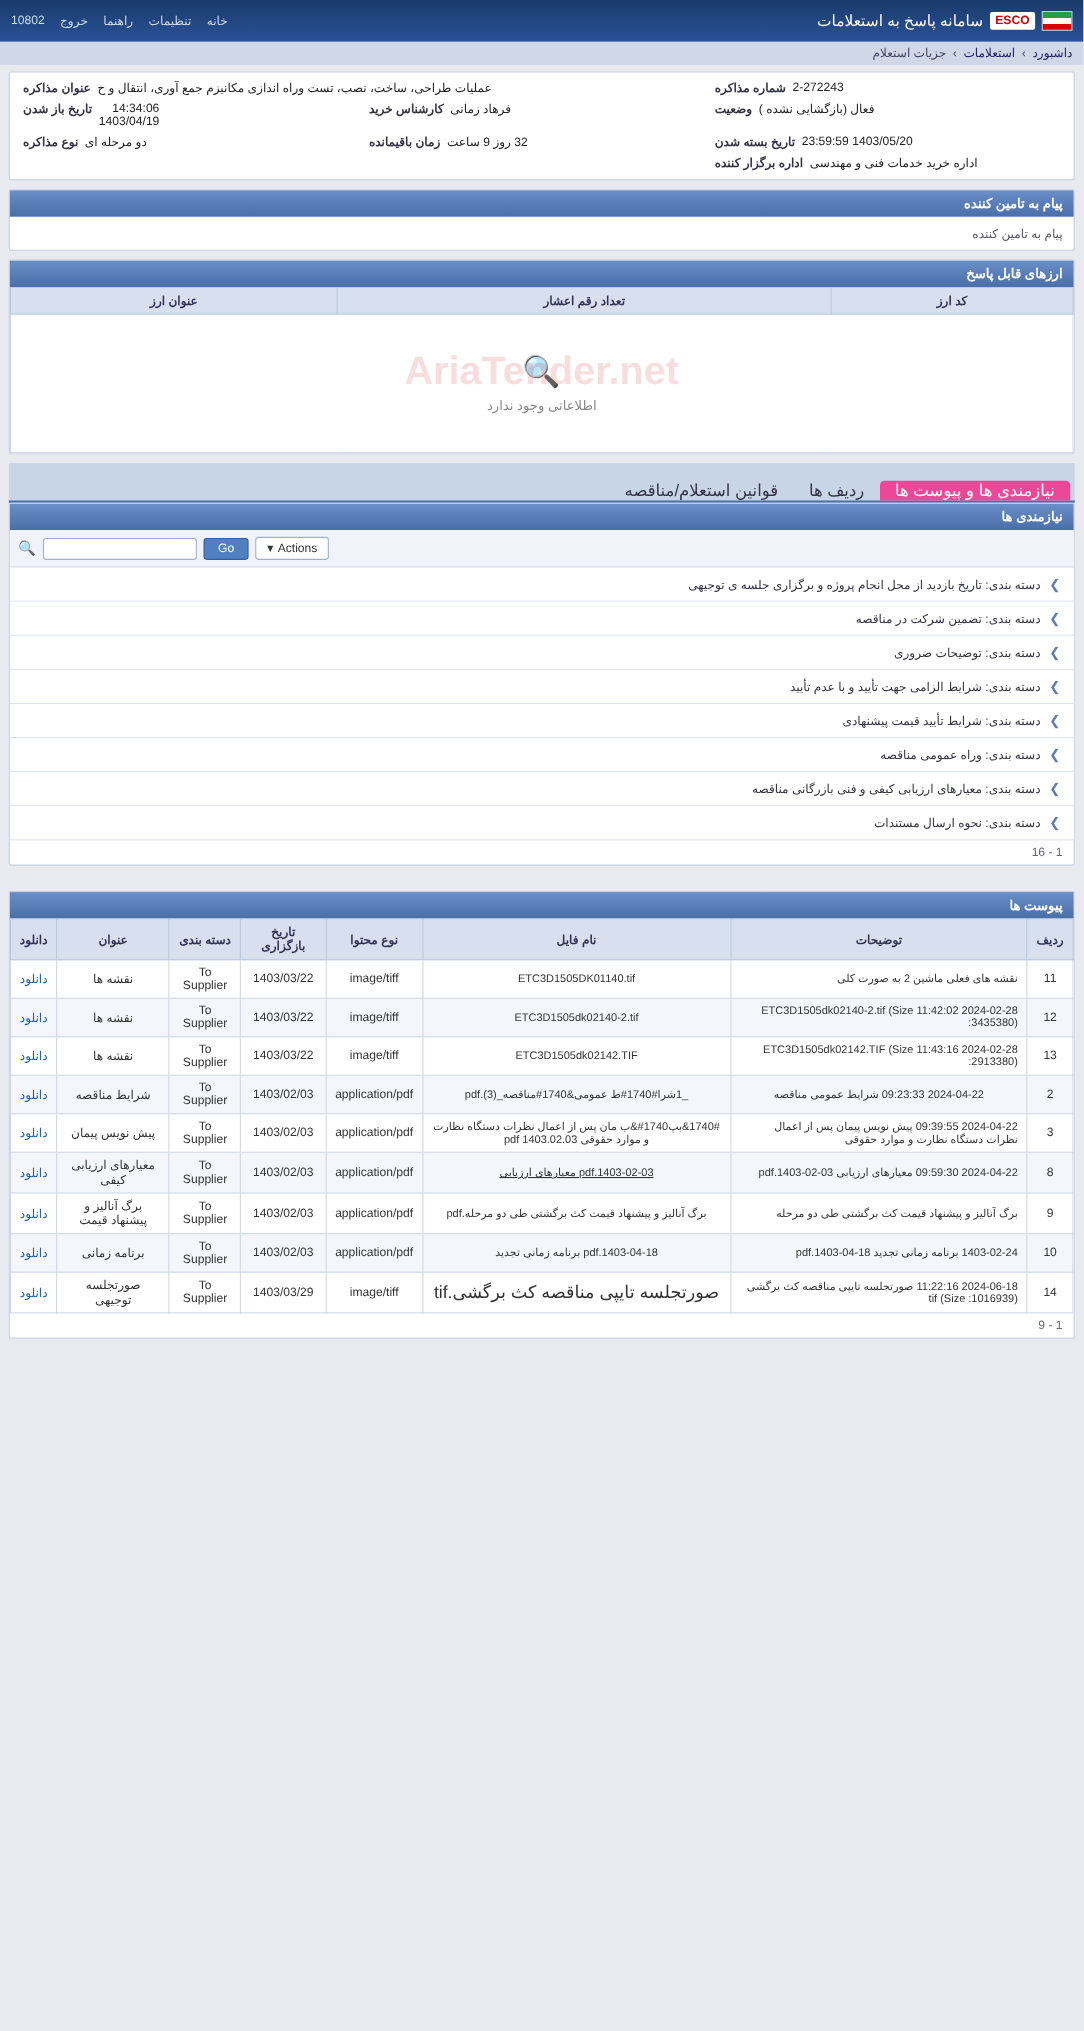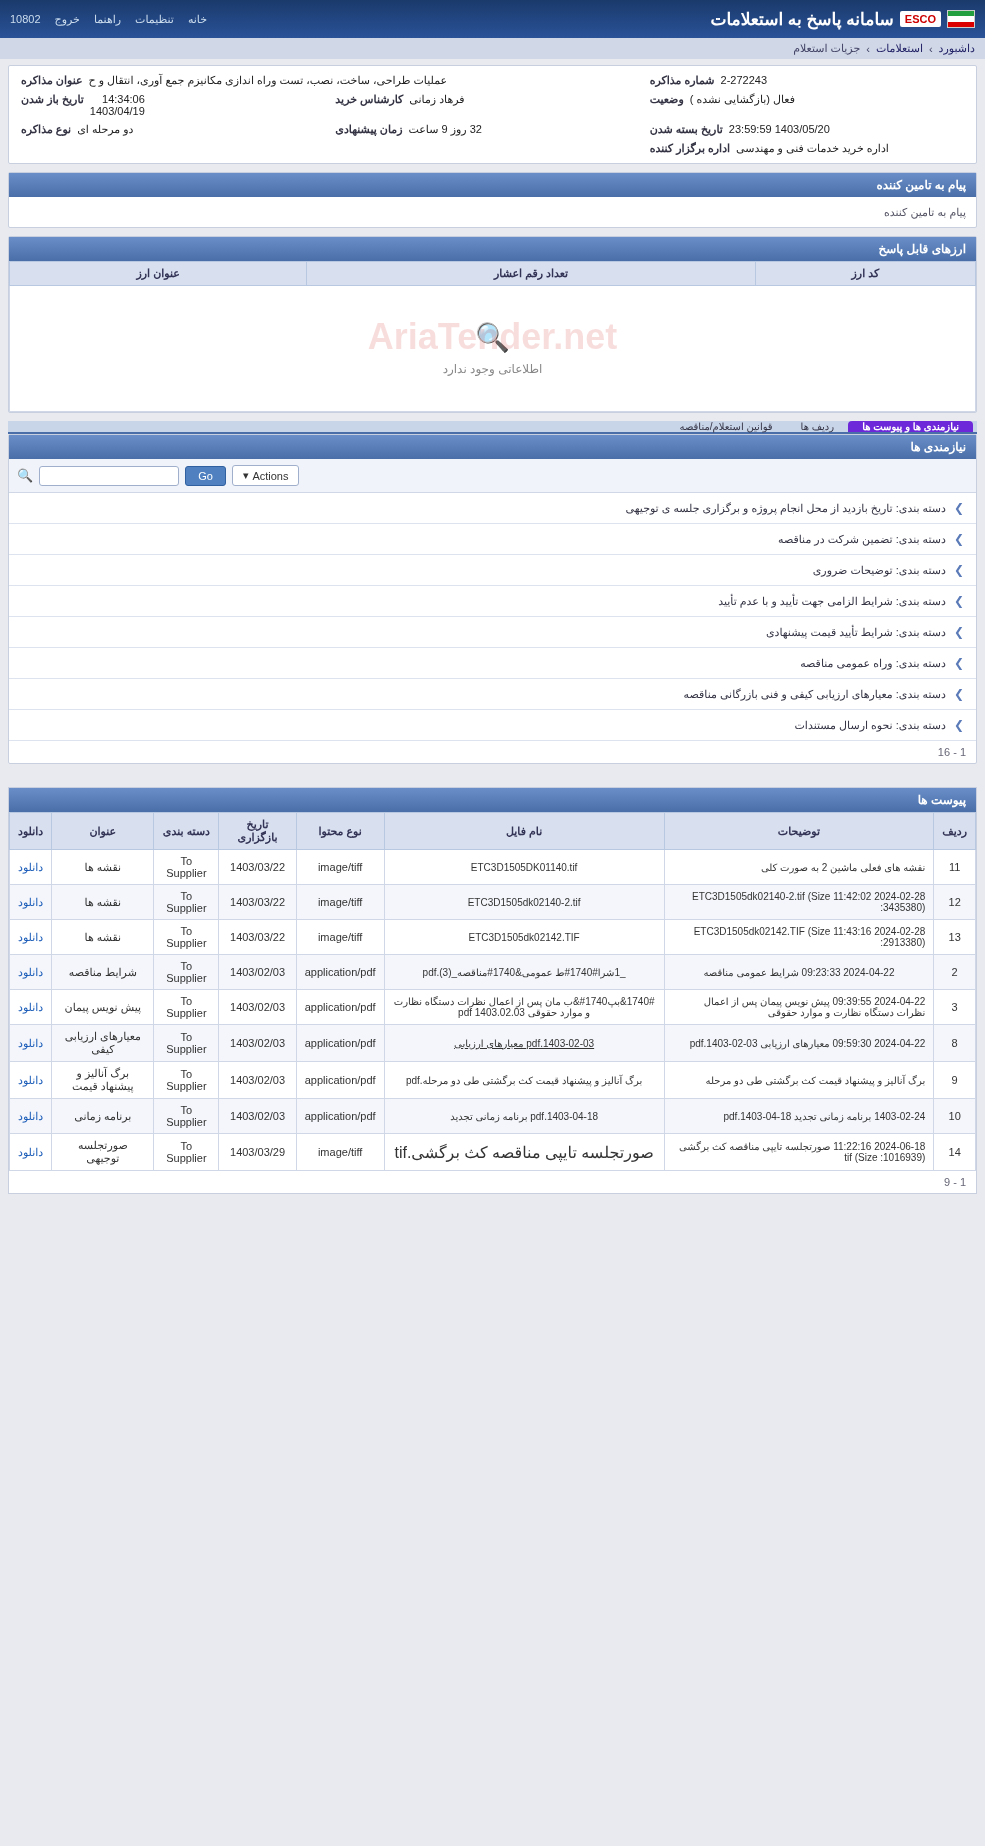--- a/index.html
+++ b/index.html
@@ -106,29 +106,30 @@
     }
     
     .tab-bar {
       display: flex;
       background: #c8d4e8;
       border-bottom: 2px solid #4a6fa8;
       padding: 0 4px;
     }
     .tab-item {
       padding: 0 14px;
-      font-size: 10px;
+      font-size: 15px;
       cursor: pointer;
       border-radius: 4px 4px 0 0;
       color: #334;
+      margin-top: 16px;
     }
     .tab-item.active {
-      background: #6d28d9;
+      background: #ec4899;
       color: #fff;
-      font-weight: bold;
+      font-weight: normal;
     }
     
     .data-table {
       width: 100%;
       border-collapse: collapse;
       font-size: 11px;
     }
     .data-table th {
       background: #d8e0f0;
       padding: 5px 8px;
@@ -254,21 +255,21 @@
       font-size: 11px;
     }
   </style>
 </head>
 <body>
 
 <div class="top-header">
   <div class="logo-area">
     <div class="flag-icon"></div>
     <span class="esco-logo">ESCO</span>
-    <span style="font-size:17px;font-weight:bold;color:#fff;">سامانه پاسخ به استعلامات</span>
+    <span style="font-size:14px;font-weight:normal;color:#fff;">سامانه پاسخ به استعلامات</span>
   </div>
   <div class="nav-links">
     <span>خانه</span>
     <span>تنظیمات</span>
     <span>راهنما</span>
     <span>خروج</span>
     <span>10802</span>
   </div>
 </div>
 
@@ -307,21 +308,21 @@
 1403/04/19</span>
         <span class="info-label">تاریخ باز شدن</span>
       </div>
 
       <div class="info-row" style="margin-top:6px;">
         <span class="info-value">1403/05/20 23:59:59</span>
         <span class="info-label">تاریخ بسته شدن</span>
       </div>
       <div class="info-row" style="margin-top:6px;">
         <span class="info-value">32 روز 9 ساعت</span>
-        <span class="info-label">زمان پیشنهادی</span>
+        <span class="info-label">زمان باقیمانده</span>
       </div>
 
       <div class="info-row" style="margin-top:6px;">
         <span class="info-value">دو مرحله ای</span>
         <span class="info-label">نوع مذاکره</span>
       </div>
       <div class="info-row" style="margin-top:6px;">
         <span class="info-value">اداره خرید خدمات فنی و مهندسی</span>
         <span class="info-label">اداره برگزار کننده</span>
       </div>

